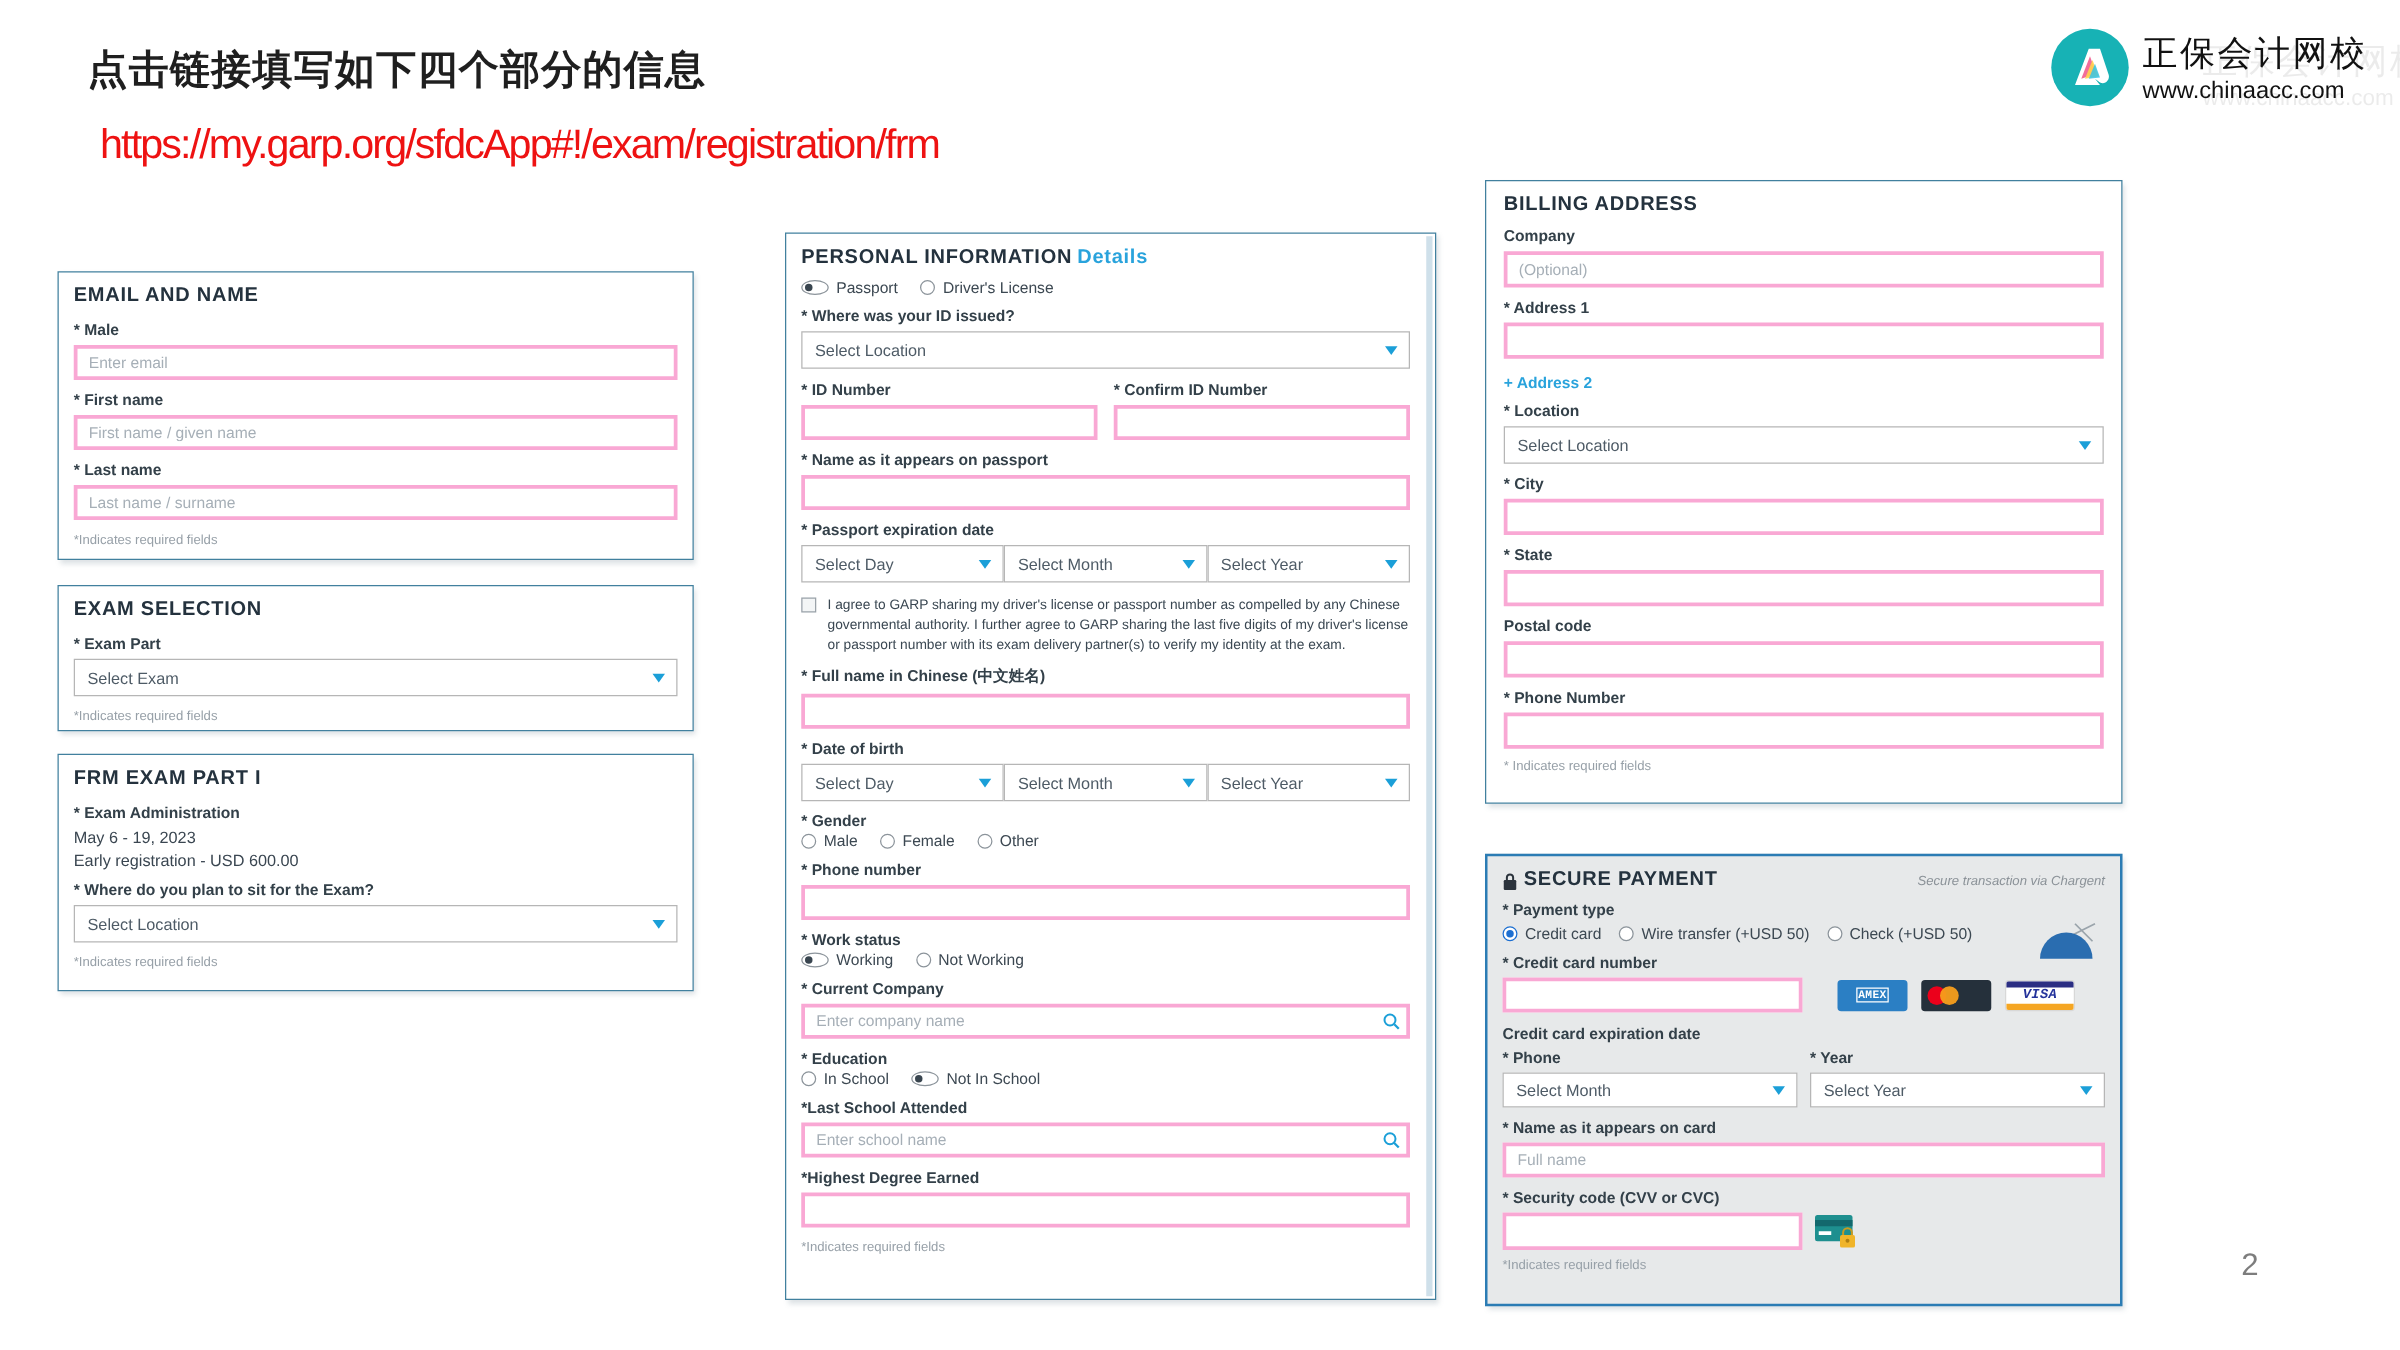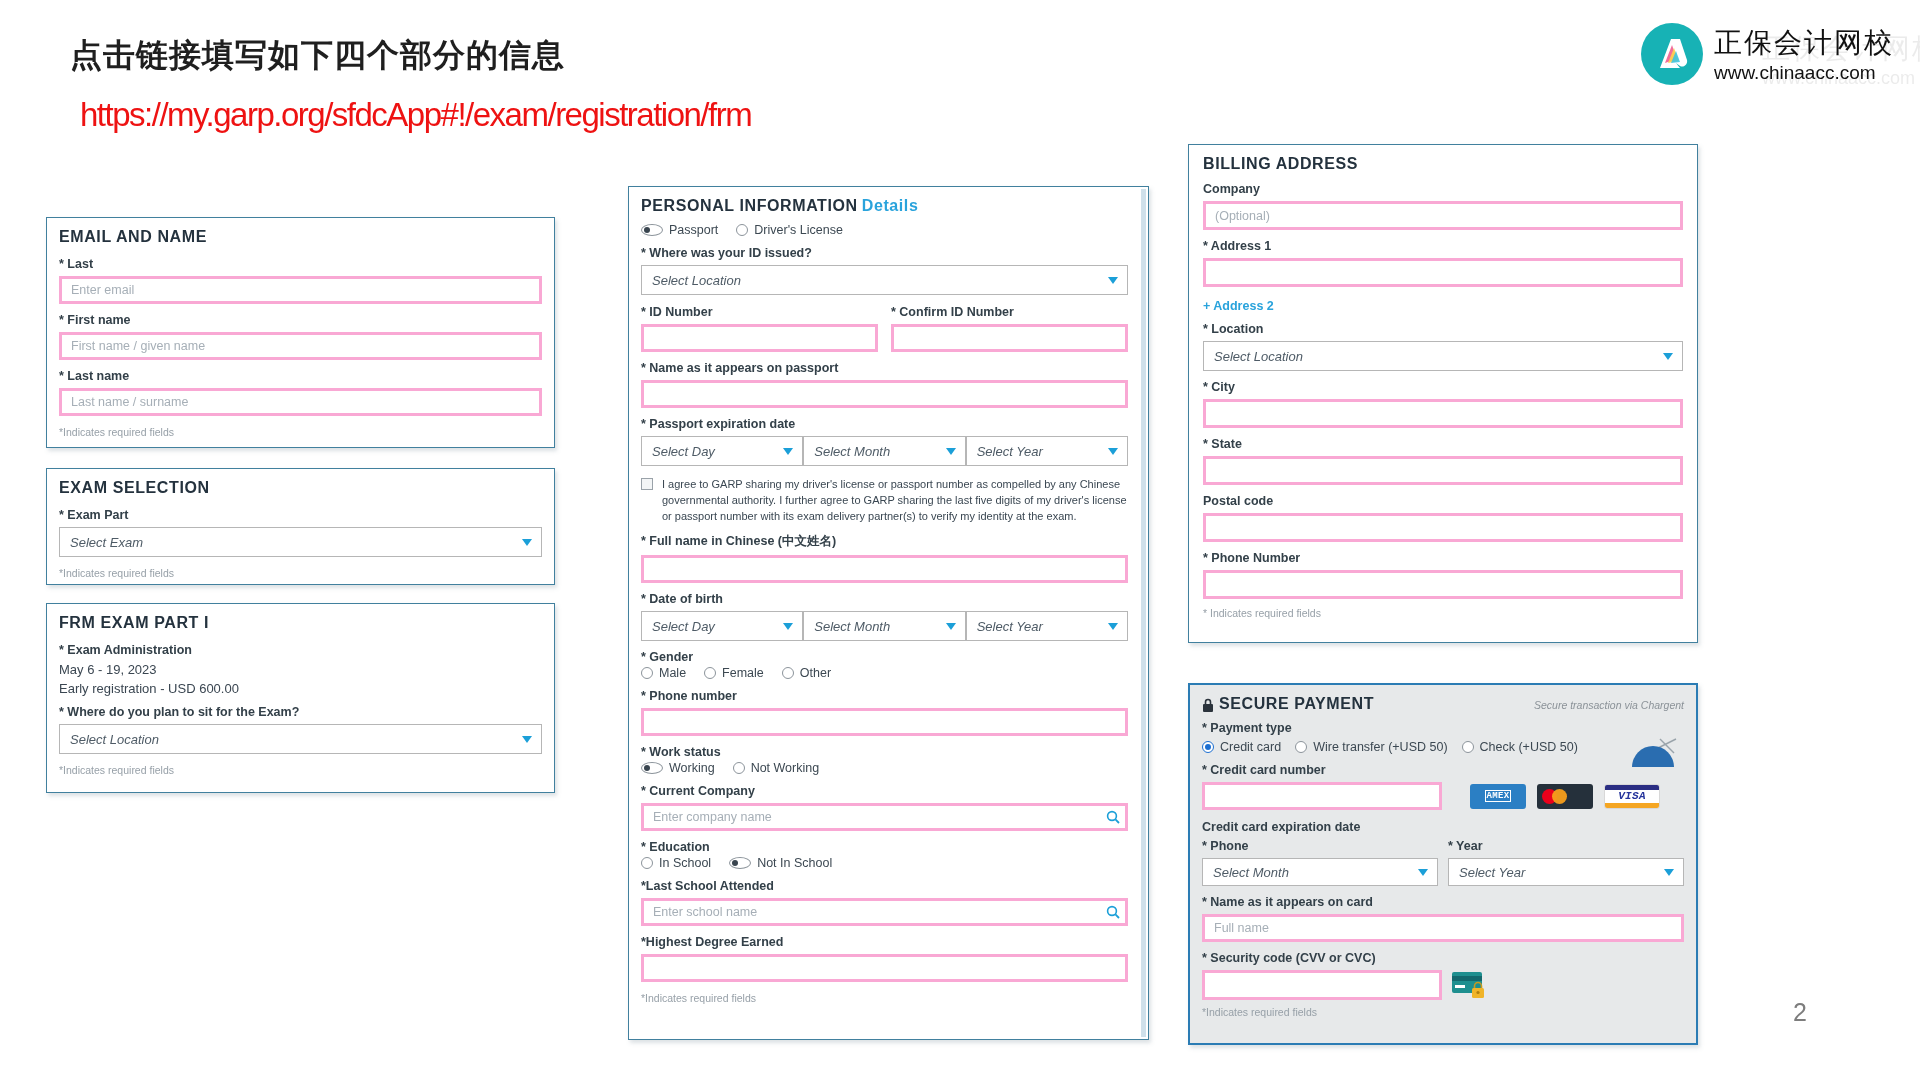--- a/index.html
+++ b/index.html
@@ -33,21 +33,21 @@
   .details { color:#29a3dc; font-weight:bold; margin-left:4px; cursor:pointer; }
 
   .lbl  { font-size:12.5px; font-weight:bold; color:#334049; margin:9px 0 5px; }
   .txtline { font-size:13px; color:#3a4651; margin:4px 0 2px; }
 
   .inp { width:100%; height:28px; border:3px solid #f9a8d4; background:#fff; padding:0 9px; font-size:12.5px; color:#5d6974; outline:none; font-family:"Liberation Sans", sans-serif; }
   .inp::placeholder { color:#a6afb7; opacity:1; }
   .inp-wrap { position:relative; }
   .inp-wrap .mag { position:absolute; right:8px; top:7px; }
 
-  .sel { position:relative; height:30px; border:1px solid #b6b6b6; background:#fff; display:flex; align-items:center; padding:0 10px; font-size:13px; color:#4e5b66; cursor:pointer;font-style:italic; }
+  .sel { position:relative; height:30px; border:1px solid #b6b6b6; background:#fff; display:flex; align-items:center; padding:0 10px; font-size:13px; color:#4e5b66; cursor:pointer; }
   .caret { position:absolute; right:9px; top:11px; width:0; height:0; border-left:5px solid transparent; border-right:5px solid transparent; border-top:7px solid #1b9fd8; }
 
   .row { display:flex; gap:13px; }
   .row > .col { flex:1; }
   .row3 { display:flex; }
   .row3 > .sel { flex:1; }
 
   .radios { display:flex; align-items:center; gap:18px; margin-top:5px; }
   .ritem { display:flex; align-items:center; gap:6px; font-size:12.5px; color:#3c4852; }
   .rad { width:12px; height:12px; border:1px solid #8c949b; border-radius:50%; background:#fff; position:relative; flex:0 0 auto; cursor:pointer; }
@@ -107,21 +107,21 @@
       <path d="M31 41 L36 29 L40 40 Z" fill="#35c3e8" opacity=".85"></path>
     </svg>
     <div>
       <div class="brand-name">正保会计网校</div>
       <div class="brand-site">www.chinaacc.com</div>
     </div>
   </div>
 
   <div class="panel p-email">
     <div class="ptitle">EMAIL AND NAME</div>
-    <div class="lbl">* Last</div>
+    <div class="lbl">* Male</div>
     <input class="inp" type="text" placeholder="Enter email" style="">
     <div class="lbl">* First name</div>
     <input class="inp" type="text" placeholder="First name / given name" style="">
     <div class="lbl">* Last name</div>
     <input class="inp" type="text" placeholder="Last name / surname" style="">
     <div class="note">*Indicates required fields</div>
   </div>
 
   <div class="panel p-exam">
     <div class="ptitle">EXAM SELECTION</div>

